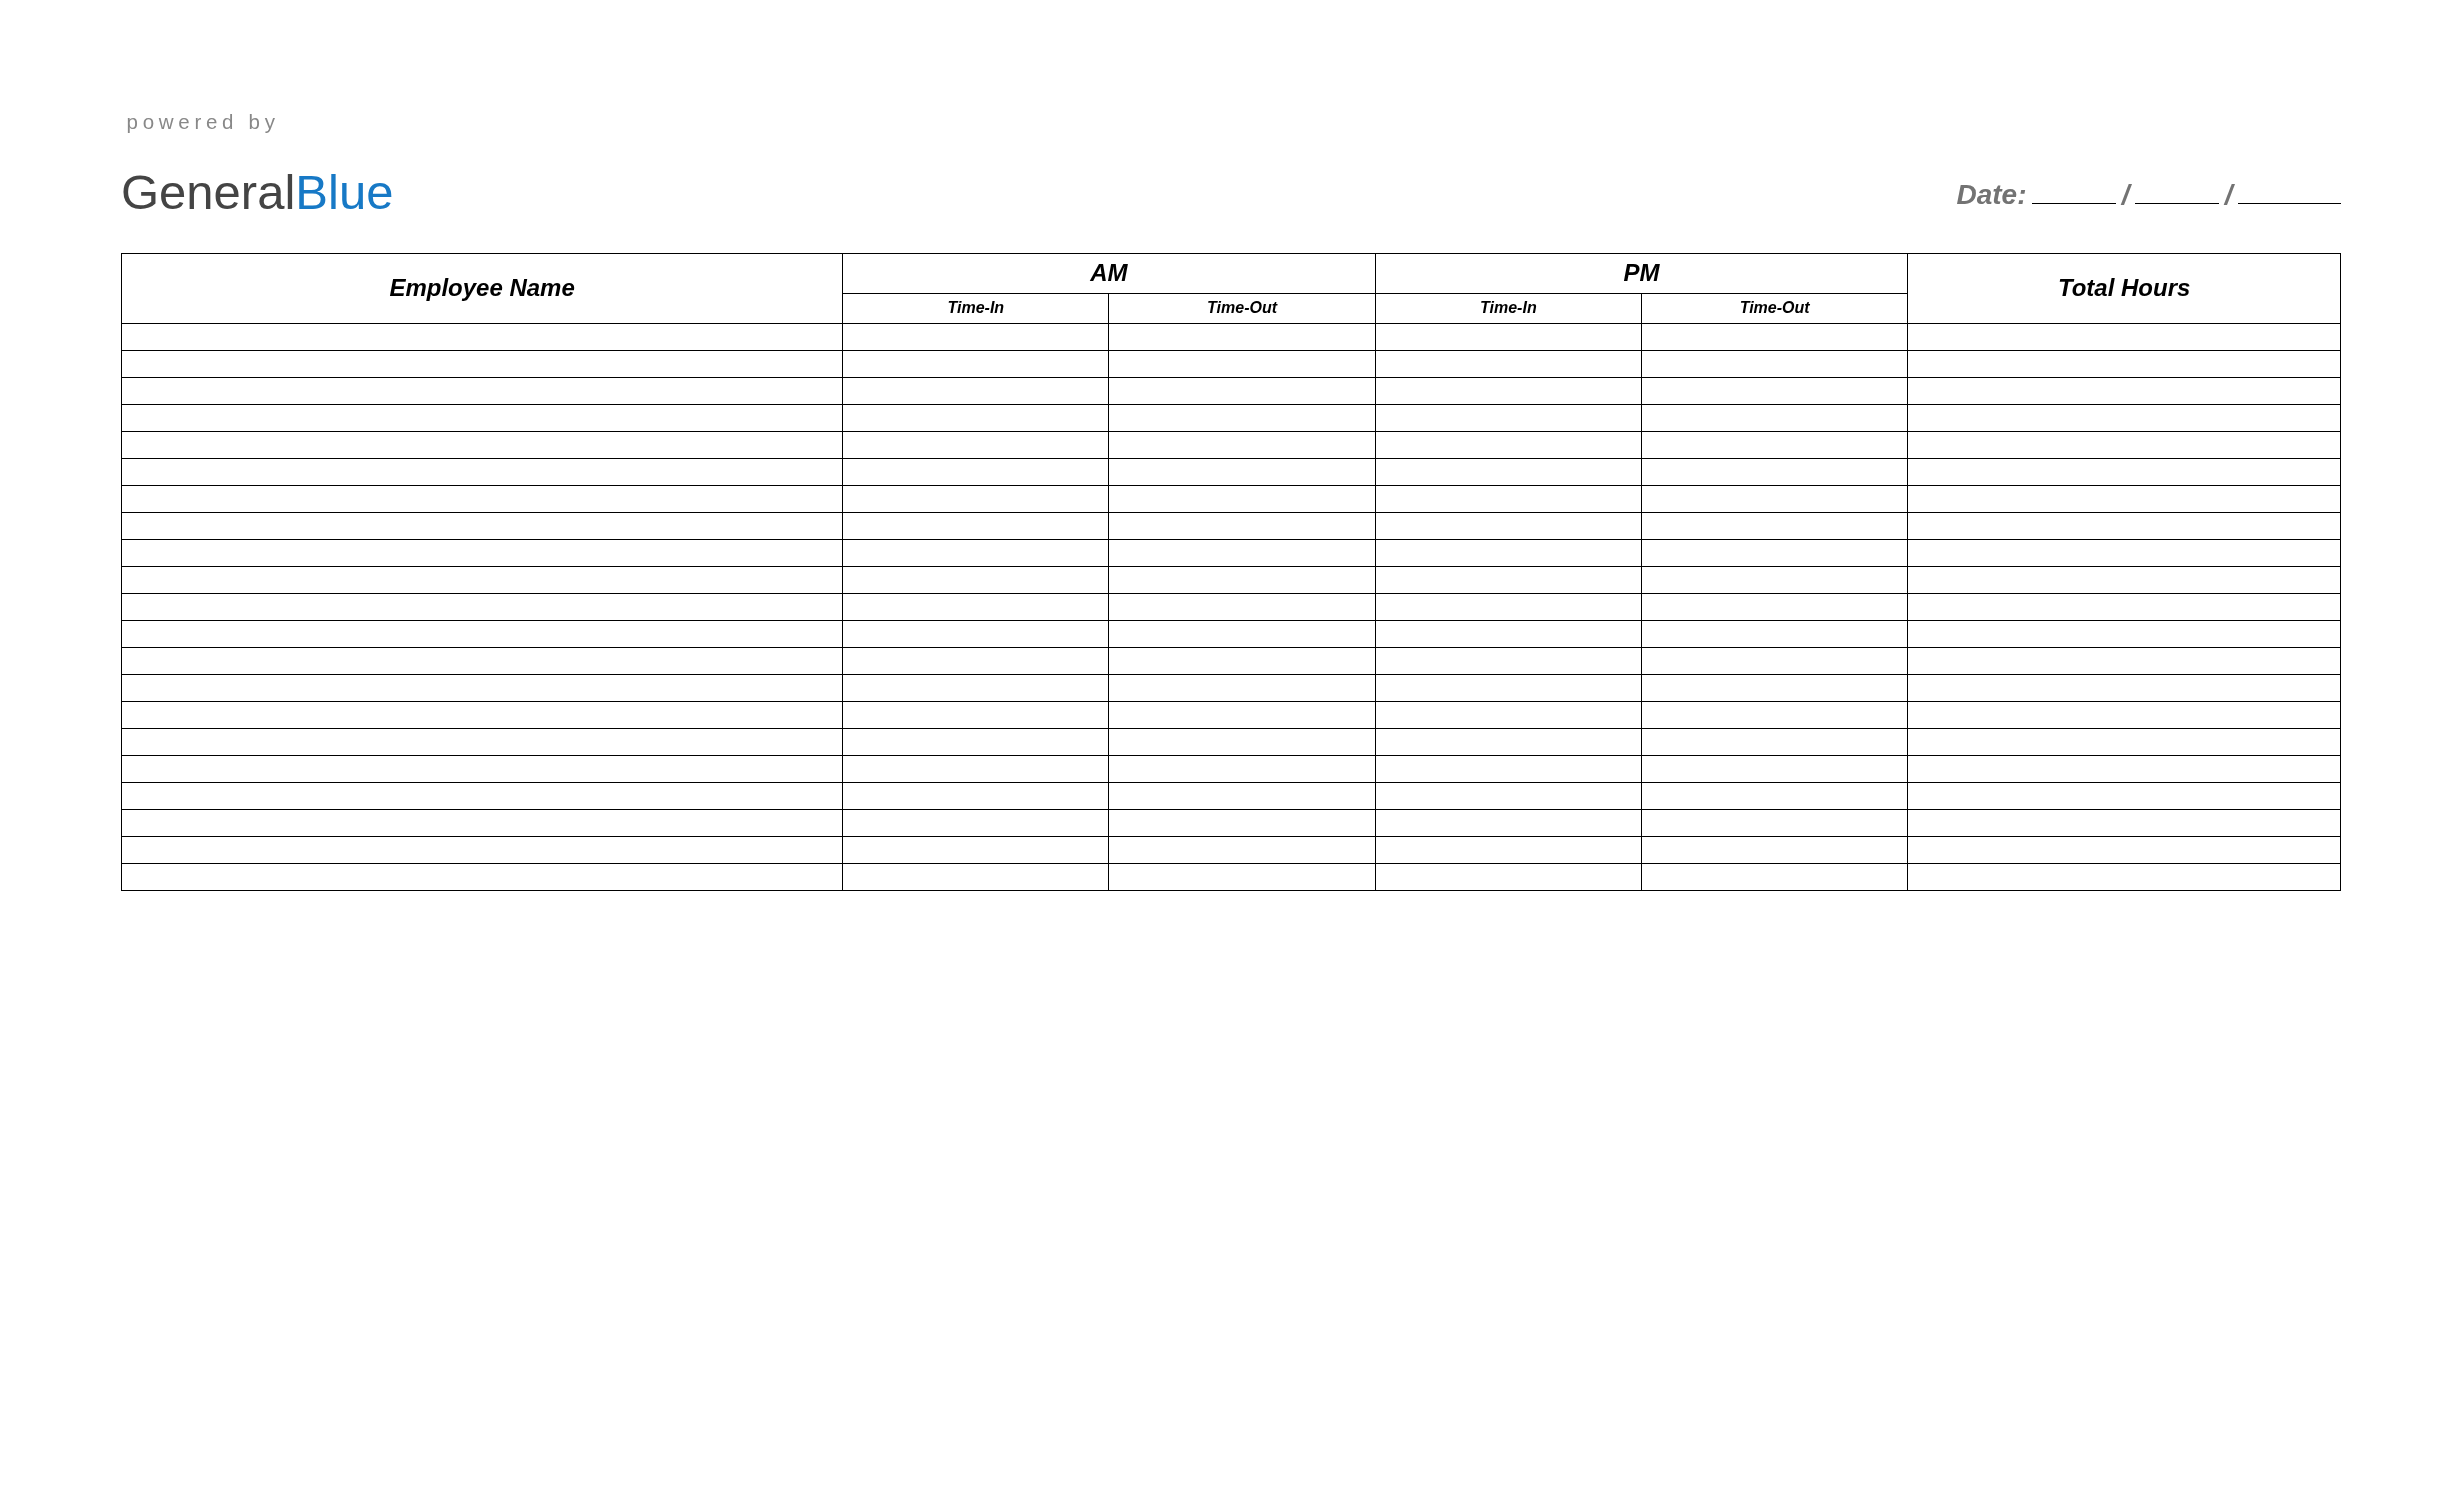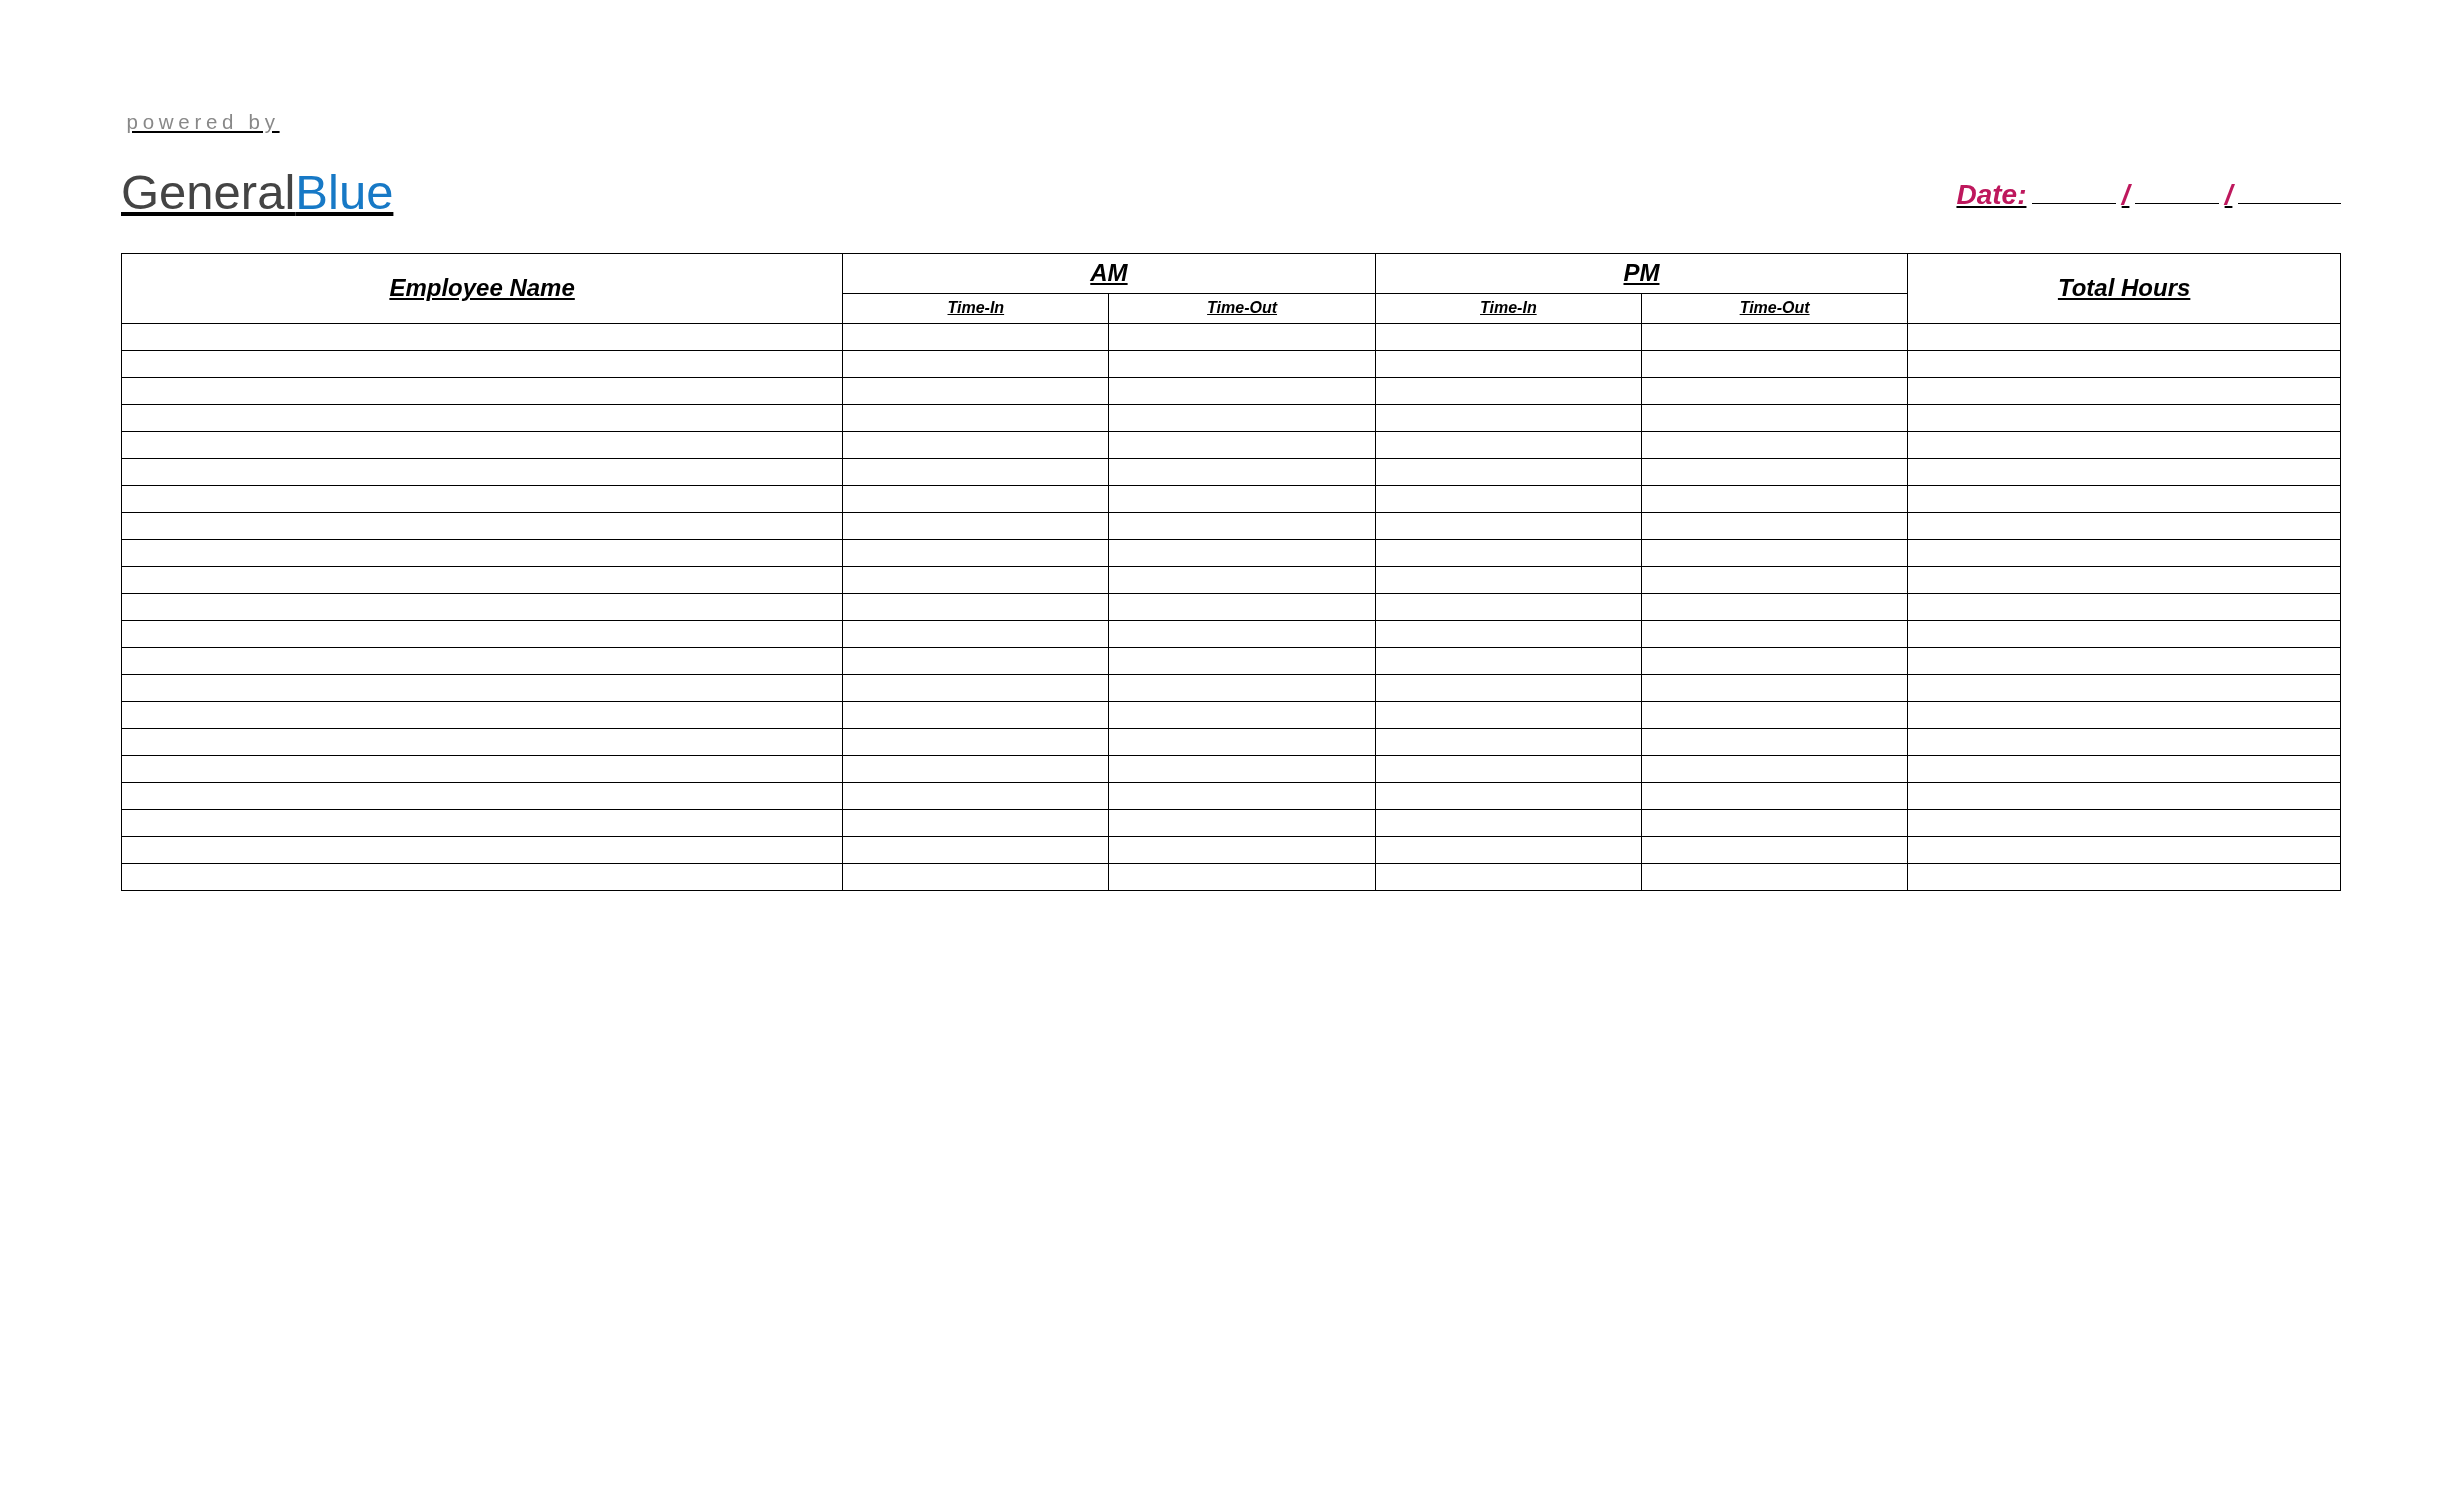--- a/index.html
+++ b/index.html
@@ -6,21 +6,20 @@
   html, body {
     margin: 0;
     padding: 0;
     background: #fff;
     font-family: "Segoe UI", Arial, sans-serif;
     width: 2462px;
     height: 1494px;
   }
   .page {
     padding: 112px 121px 12px 121px;
-    text-decoration: underline;
   }
   .header-row {
     display: flex;
     justify-content: space-between;
     align-items: flex-end;
     margin-bottom: 28px;
   }
   .logo-block {
     line-height: 1;
   }
@@ -36,21 +35,21 @@
     font-weight: 400;
     letter-spacing: 0px;
     margin-top: 35px;
   }
   .brand .g1 { color: #444; }
   .brand .g2 { color: #1779c6; }
   .date-block {
     font-size: 28px;
     font-style: italic;
     font-weight: bold;
-    color: #be185d;
+    color: #737373;
     display: flex;
     align-items: baseline;
     gap: 5.6px;
     padding-bottom: 5.6px;
   }
   .date-block .uline {
     display: inline-block;
     border-bottom: 1.9px solid #000;
     width: 84px;
     height: 1.1em;

